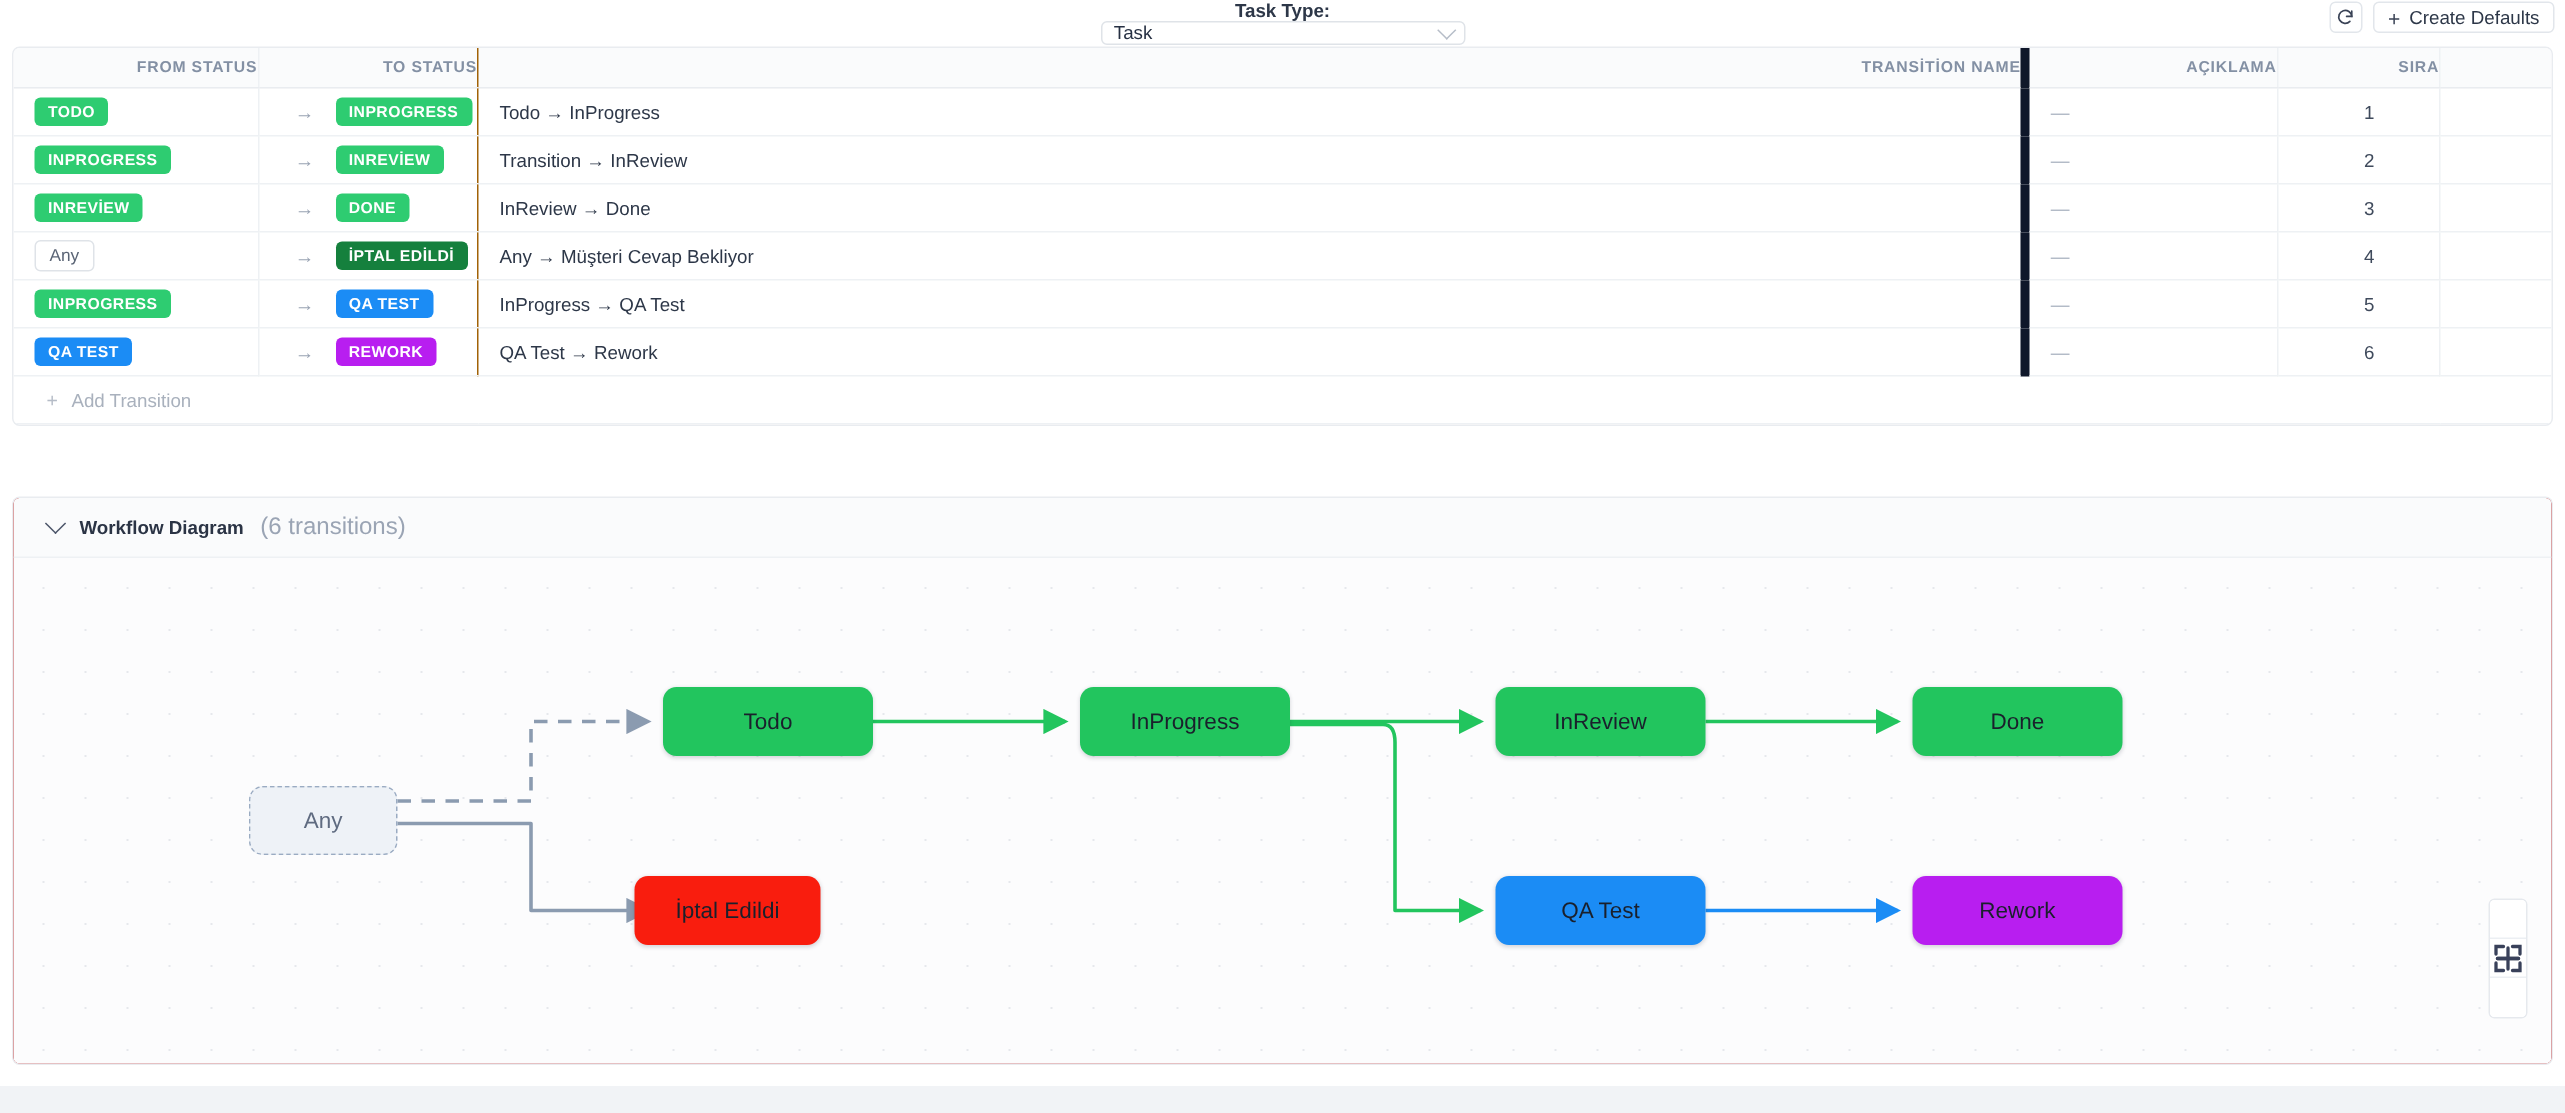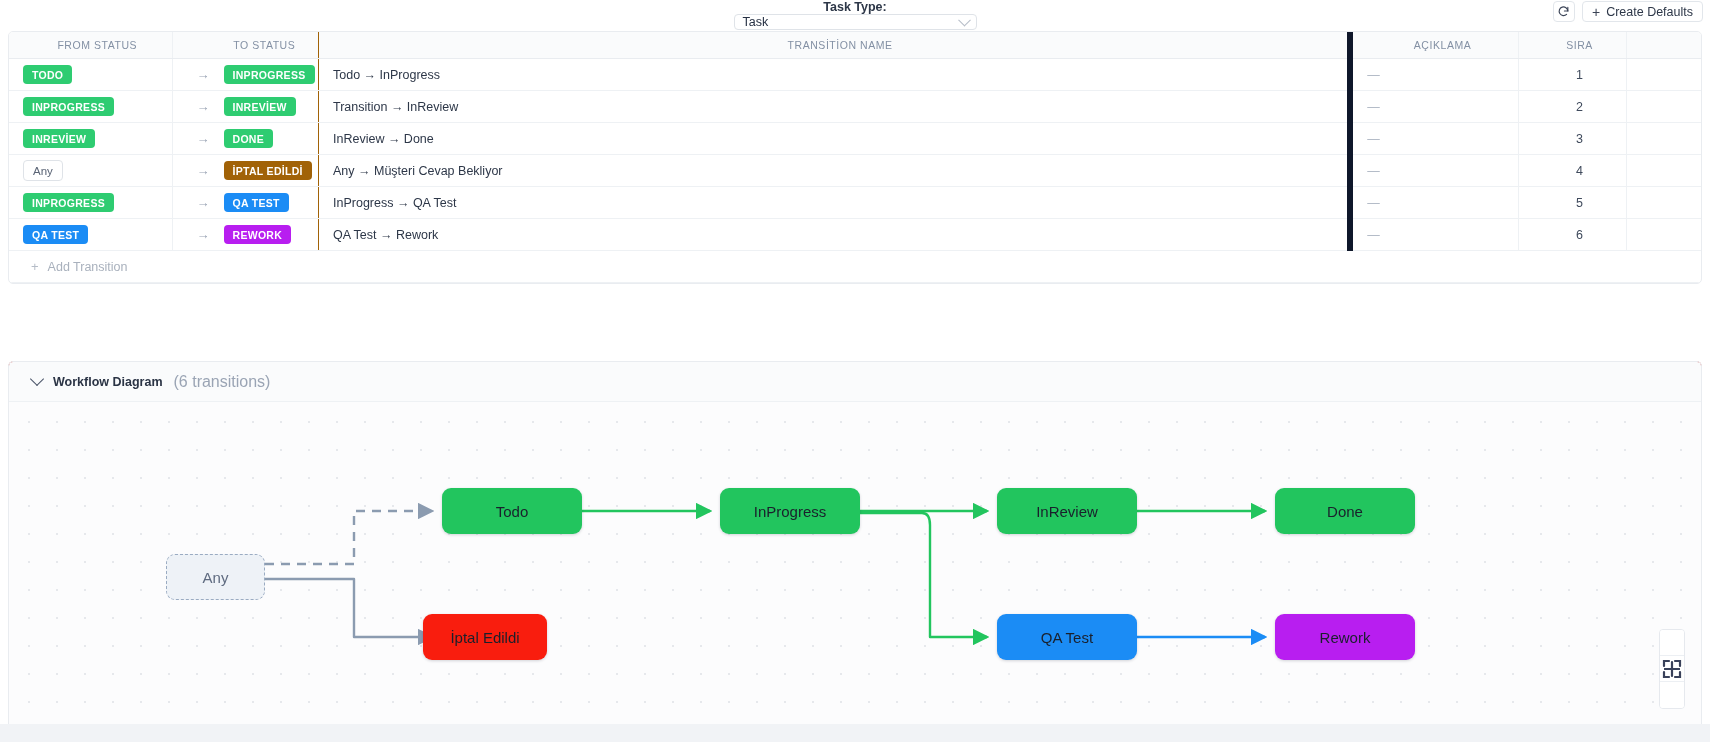--- a/index.html
+++ b/index.html
@@ -49,22 +49,22 @@
   .plus-glyph { font-size:14px; line-height:1; color:#3a4356; }
 
   
   .table-card {
     position:absolute; left:8px; top:31px; width:1694px;
     border:1px solid #e9ecf0; border-radius:5px; background:#fff; overflow:hidden;
   }
   table.tr-table { width:100%; border-collapse: collapse; table-layout: fixed; }
   .tr-table thead th {
     background:#fafbfc;
-    font-size:10.5px; font-weight:400; letter-spacing:0.55px;
-    color:#8390a4; text-align:center; padding: 7px 0 7px 14px;
+    font-size:10.5px; font-weight:700; letter-spacing:0.55px;
+    color:#8390a4; text-align:right; padding: 7px 0 7px 14px;
     border-bottom:1px solid #e9ecf0; height:23px; vertical-align: middle;
   }
   .tr-table tbody td {
     border-bottom:1px solid #eef1f4; padding: 0 0 0 14px; height:32px;
     vertical-align: middle; font-size:12.5px;
   }
   .col-from  { width:158px; }
   .col-to    { width:142px; }
   .col-name  { width:1000px; }
   .col-desc  { width:163px; }
@@ -97,21 +97,21 @@
 
   .add-row td {
     border-bottom:none; height:31px; color:#a9b1bd; font-size:12.5px;
   }
   .add-inner { display:flex; align-items:center; gap:9px; padding-left:8px; }
   .add-plus { font-size:13px; color:#b5bcc7; }
 
   
   .diagram-card {
     position:absolute; left:8px; top:331px; width:1694px; height:379px;
-    border:1px solid #e9ecf0; border-radius:5px; background:#b91c1c; overflow:hidden;margin-top:30px;
+    border:1px solid #e9ecf0; border-radius:5px; background:#b91c1c; overflow:hidden;
   }
   .diagram-header {
     height:40px; background:#fafbfc; border-bottom:1px solid #eef1f4;
     display:flex; align-items:center; gap:11px; padding-left:23px;
   }
   .chev-down {
     width:10px; height:10px; border-right:1.7px solid #4a5468; border-bottom:1.7px solid #4a5468;
     transform: translateY(-3px) rotate(45deg);
   }
   .dg-title { font-size:12.5px; font-weight:700; color:#2b3445; }
@@ -230,21 +230,21 @@
             <td class="col-name">InReview → Done</td>
             <td class="col-desc"><span class="dash">—</span></td>
             <td class="col-sira"><span class="sira-num">3</span></td>
             <td class="col-act"></td>
           </tr>
           <tr>
             <td class="col-from"><span class="badge any">Any</span></td>
             <td class="col-to">
               <div class="to-cell-inner">
                 <span class="arrow-sym">→</span>
-                <span class="badge" style="background:#a16207">İPTAL EDİLDİ</span>
+                <span class="badge" style="background:#15803d">İPTAL EDİLDİ</span>
               </div>
             </td>
             <td class="col-name">Any → Müşteri Cevap Bekliyor</td>
             <td class="col-desc"><span class="dash">—</span></td>
             <td class="col-sira"><span class="sira-num">4</span></td>
             <td class="col-act"></td>
           </tr>
           <tr>
             <td class="col-from"><span class="badge" style="background:#2ecc71">INPROGRESS</span></td>
             <td class="col-to">

